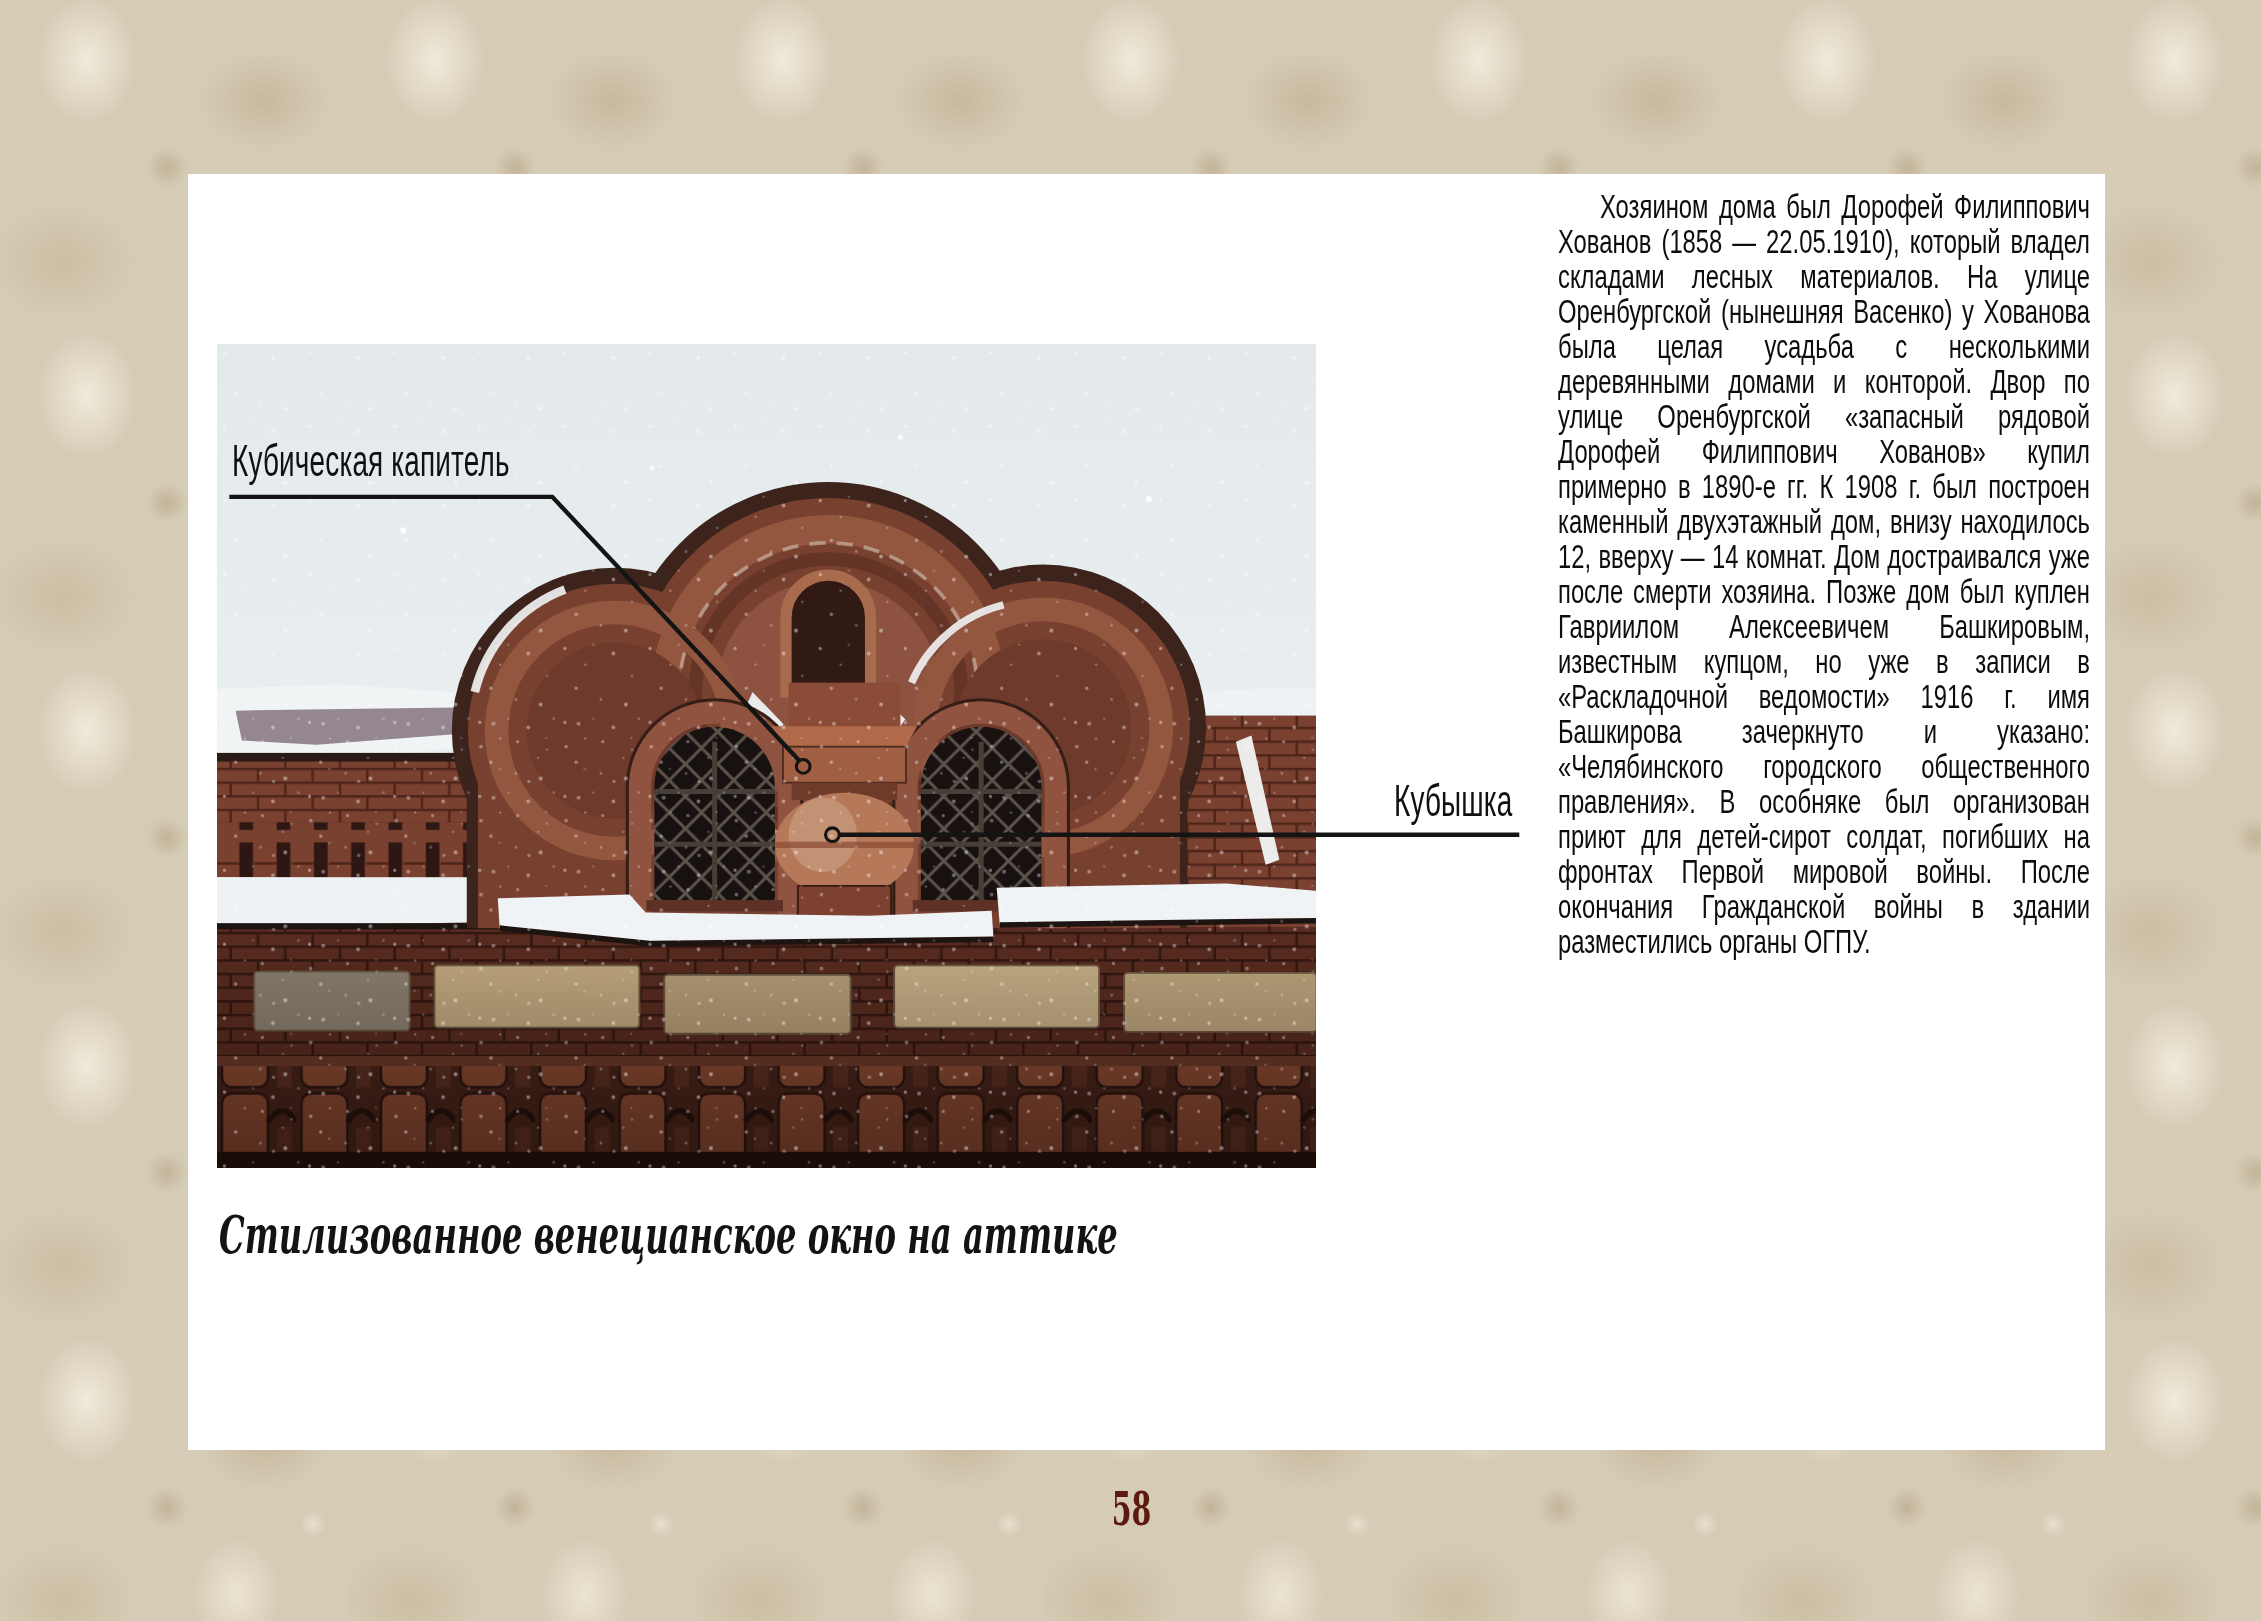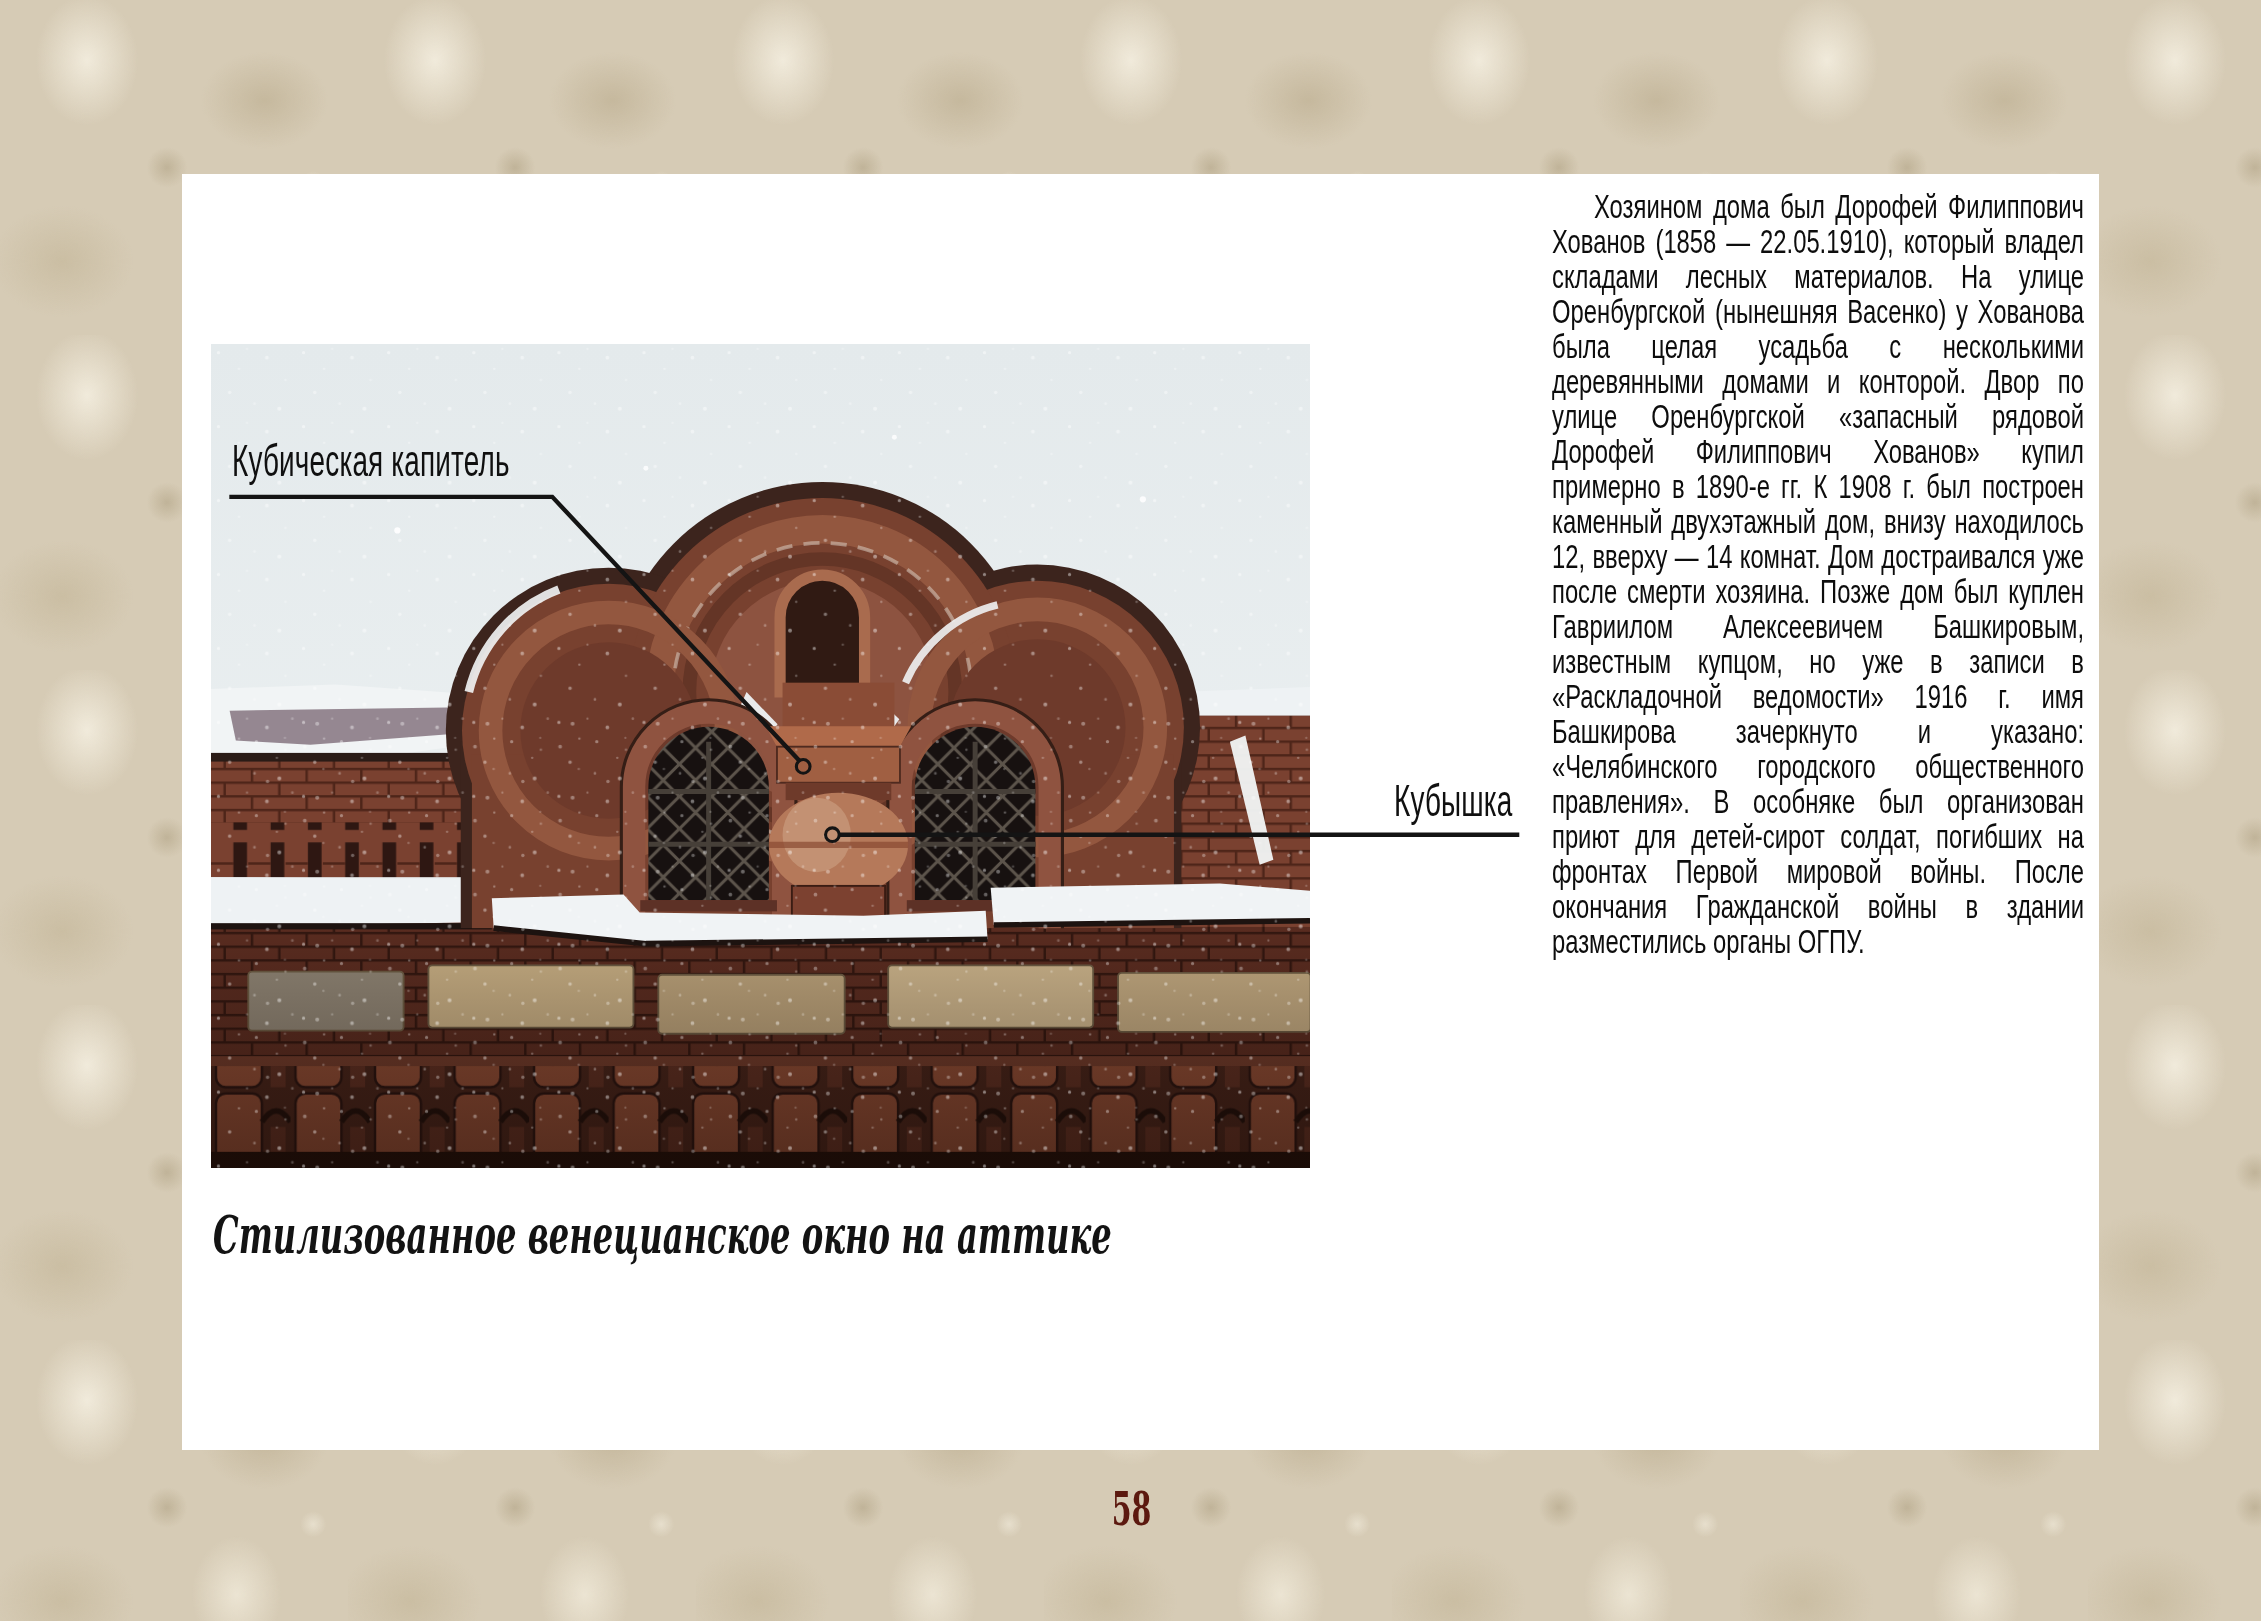--- a/index.html
+++ b/index.html
@@ -14,21 +14,21 @@
       radial-gradient(ellipse 106px 81px at 76% 30%, rgba(184,169,138,0.55) 0%, rgba(184,169,138,0) 60%),
       radial-gradient(ellipse 81px 106px at 68% 76%, rgba(238,231,214,0.9) 0%, rgba(238,231,214,0) 55%),
       radial-gradient(ellipse 118px 93px at 18% 78%, rgba(193,179,148,0.55) 0%, rgba(193,179,148,0) 60%),
       radial-gradient(circle 29px at 48% 50%, rgba(166,151,118,0.45) 0%, rgba(166,151,118,0) 70%),
       radial-gradient(circle 18.6px at 90% 55%, rgba(235,228,211,0.8) 0%, rgba(235,228,211,0) 70%);
     background-size:348px 335px;
     font-family:"Liberation Sans", sans-serif;
   }
   .content-panel{
     position:absolute;
-    left:182px; top:174px;
+    left:188px; top:174px;
     width:1917px; height:1276px;
     background:#ffffff;
     text-decoration:underline;
   }
   .photo-figure{
     position:absolute;
     left:204px; top:344px;
     width:1099px; height:824px;
   }
   .photo-figure svg{display:block;width:100%;height:100%;}

